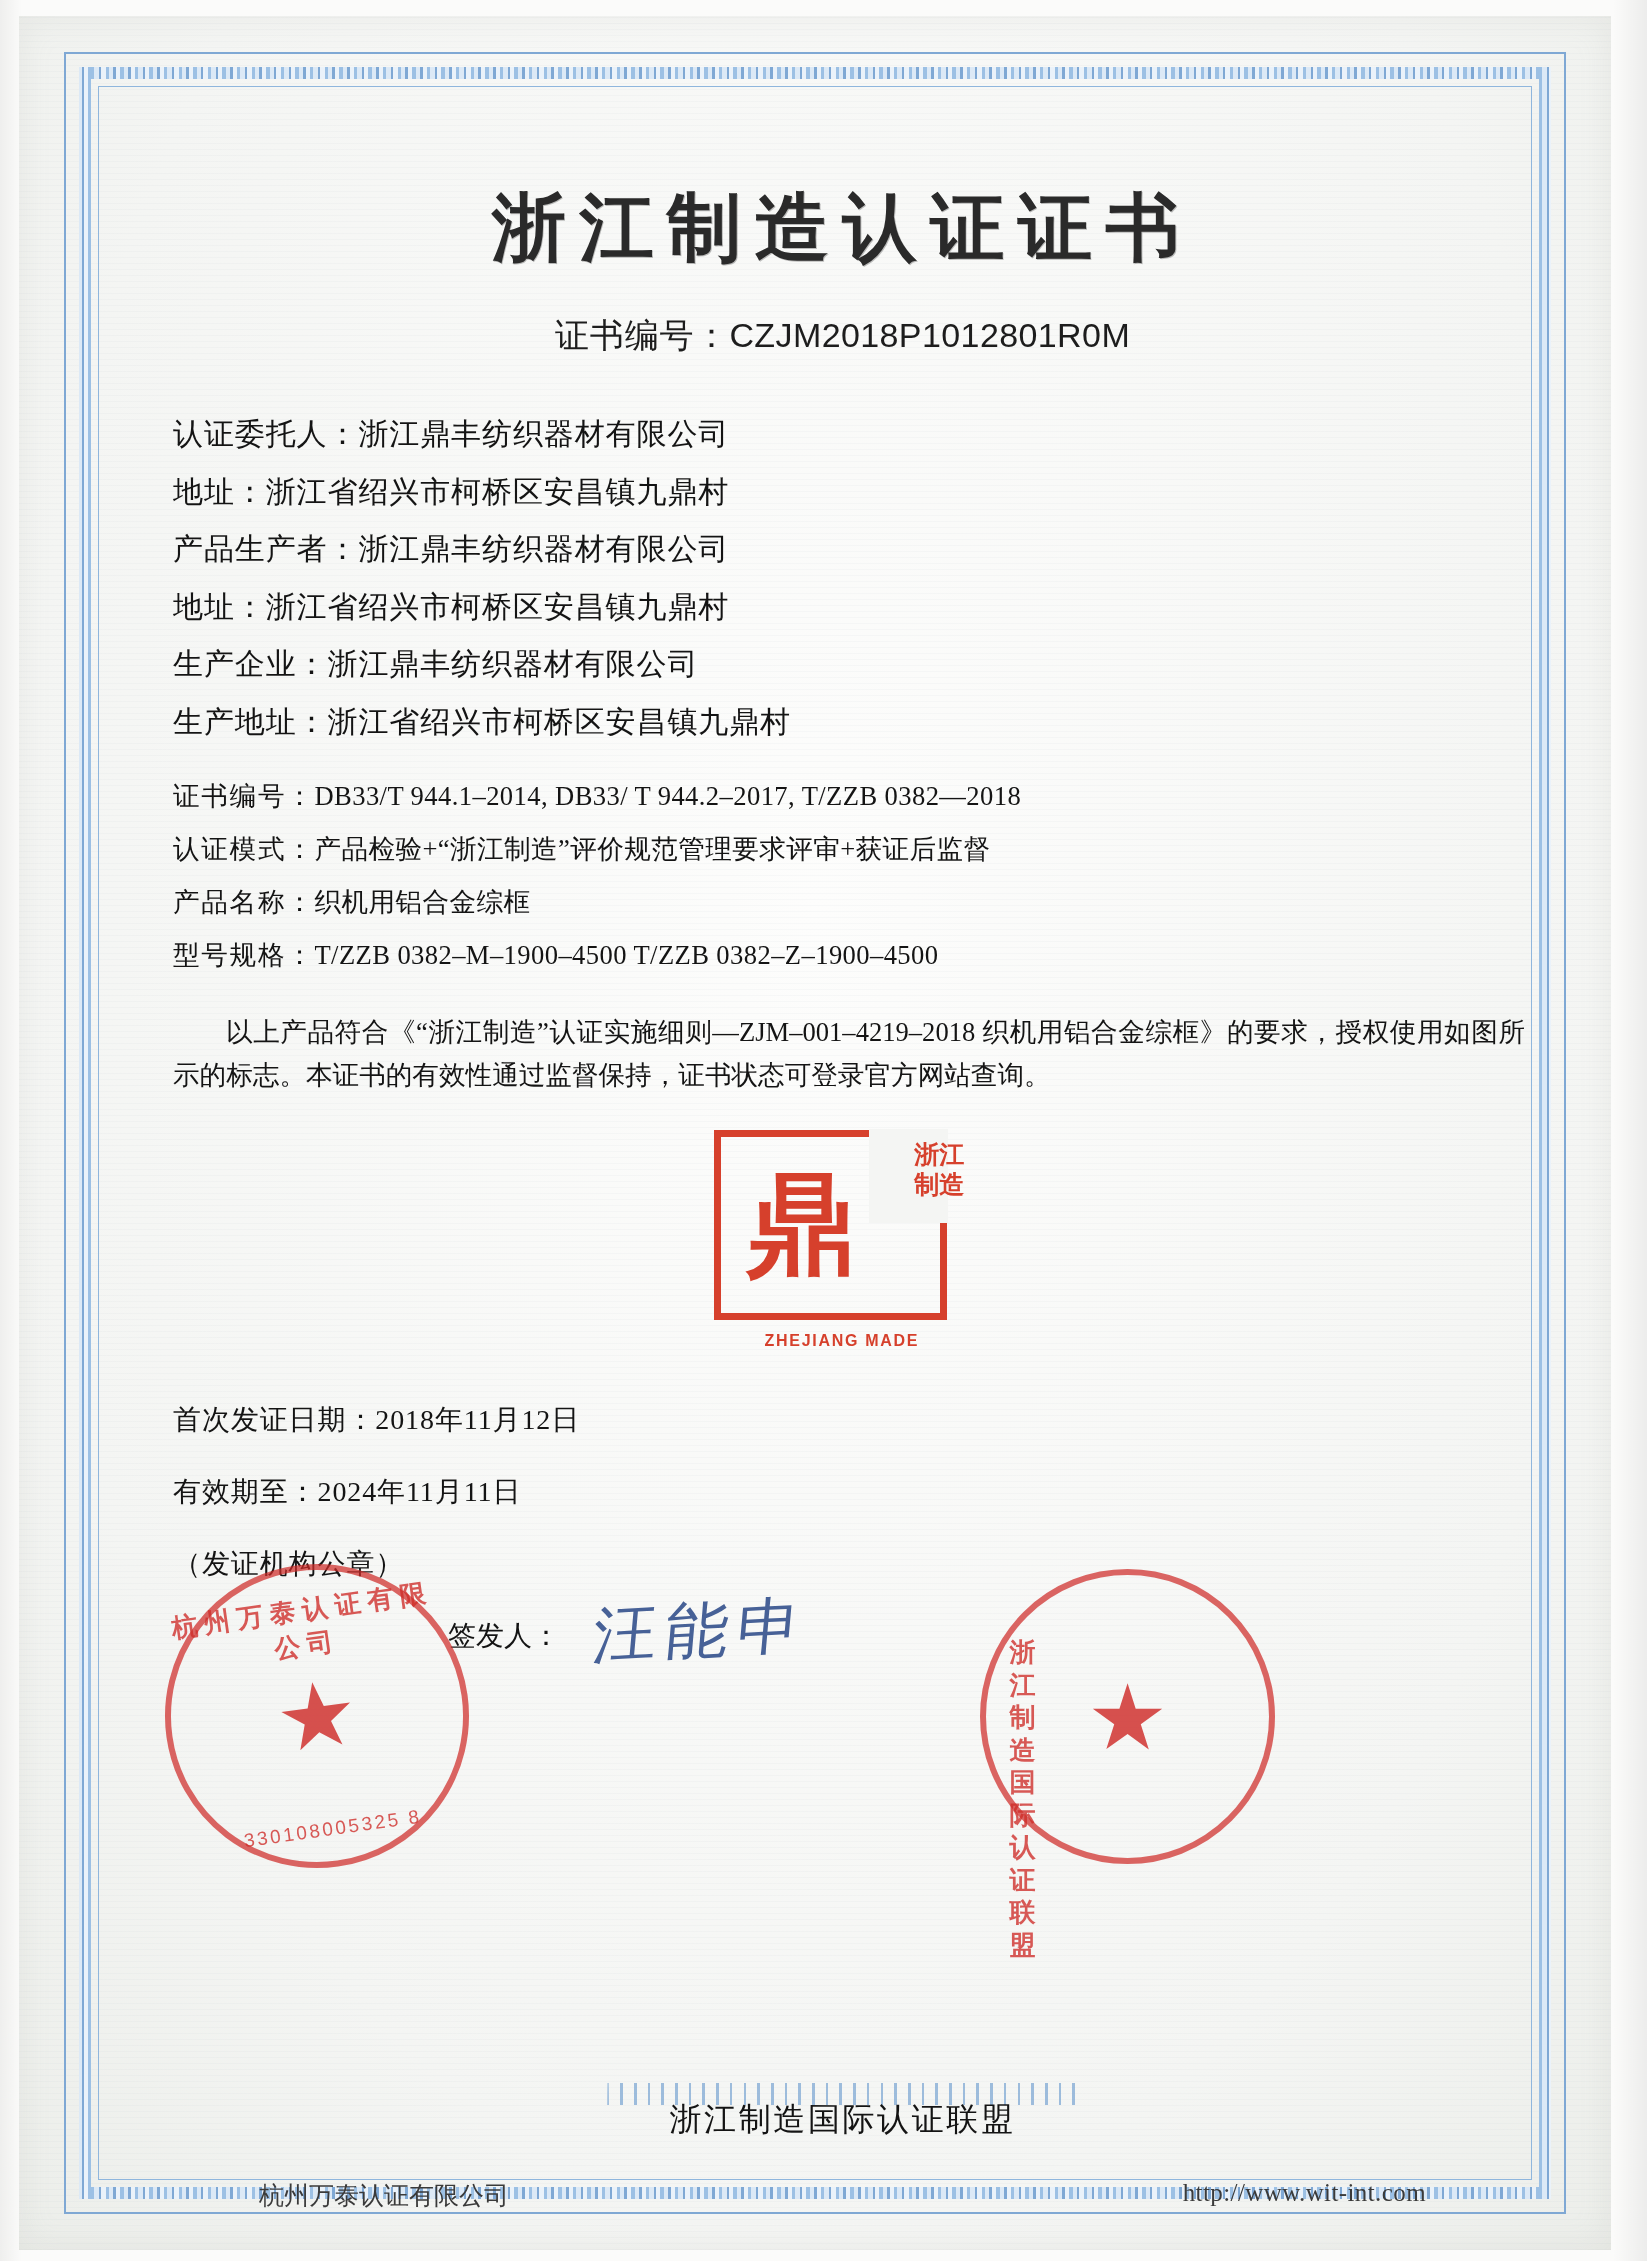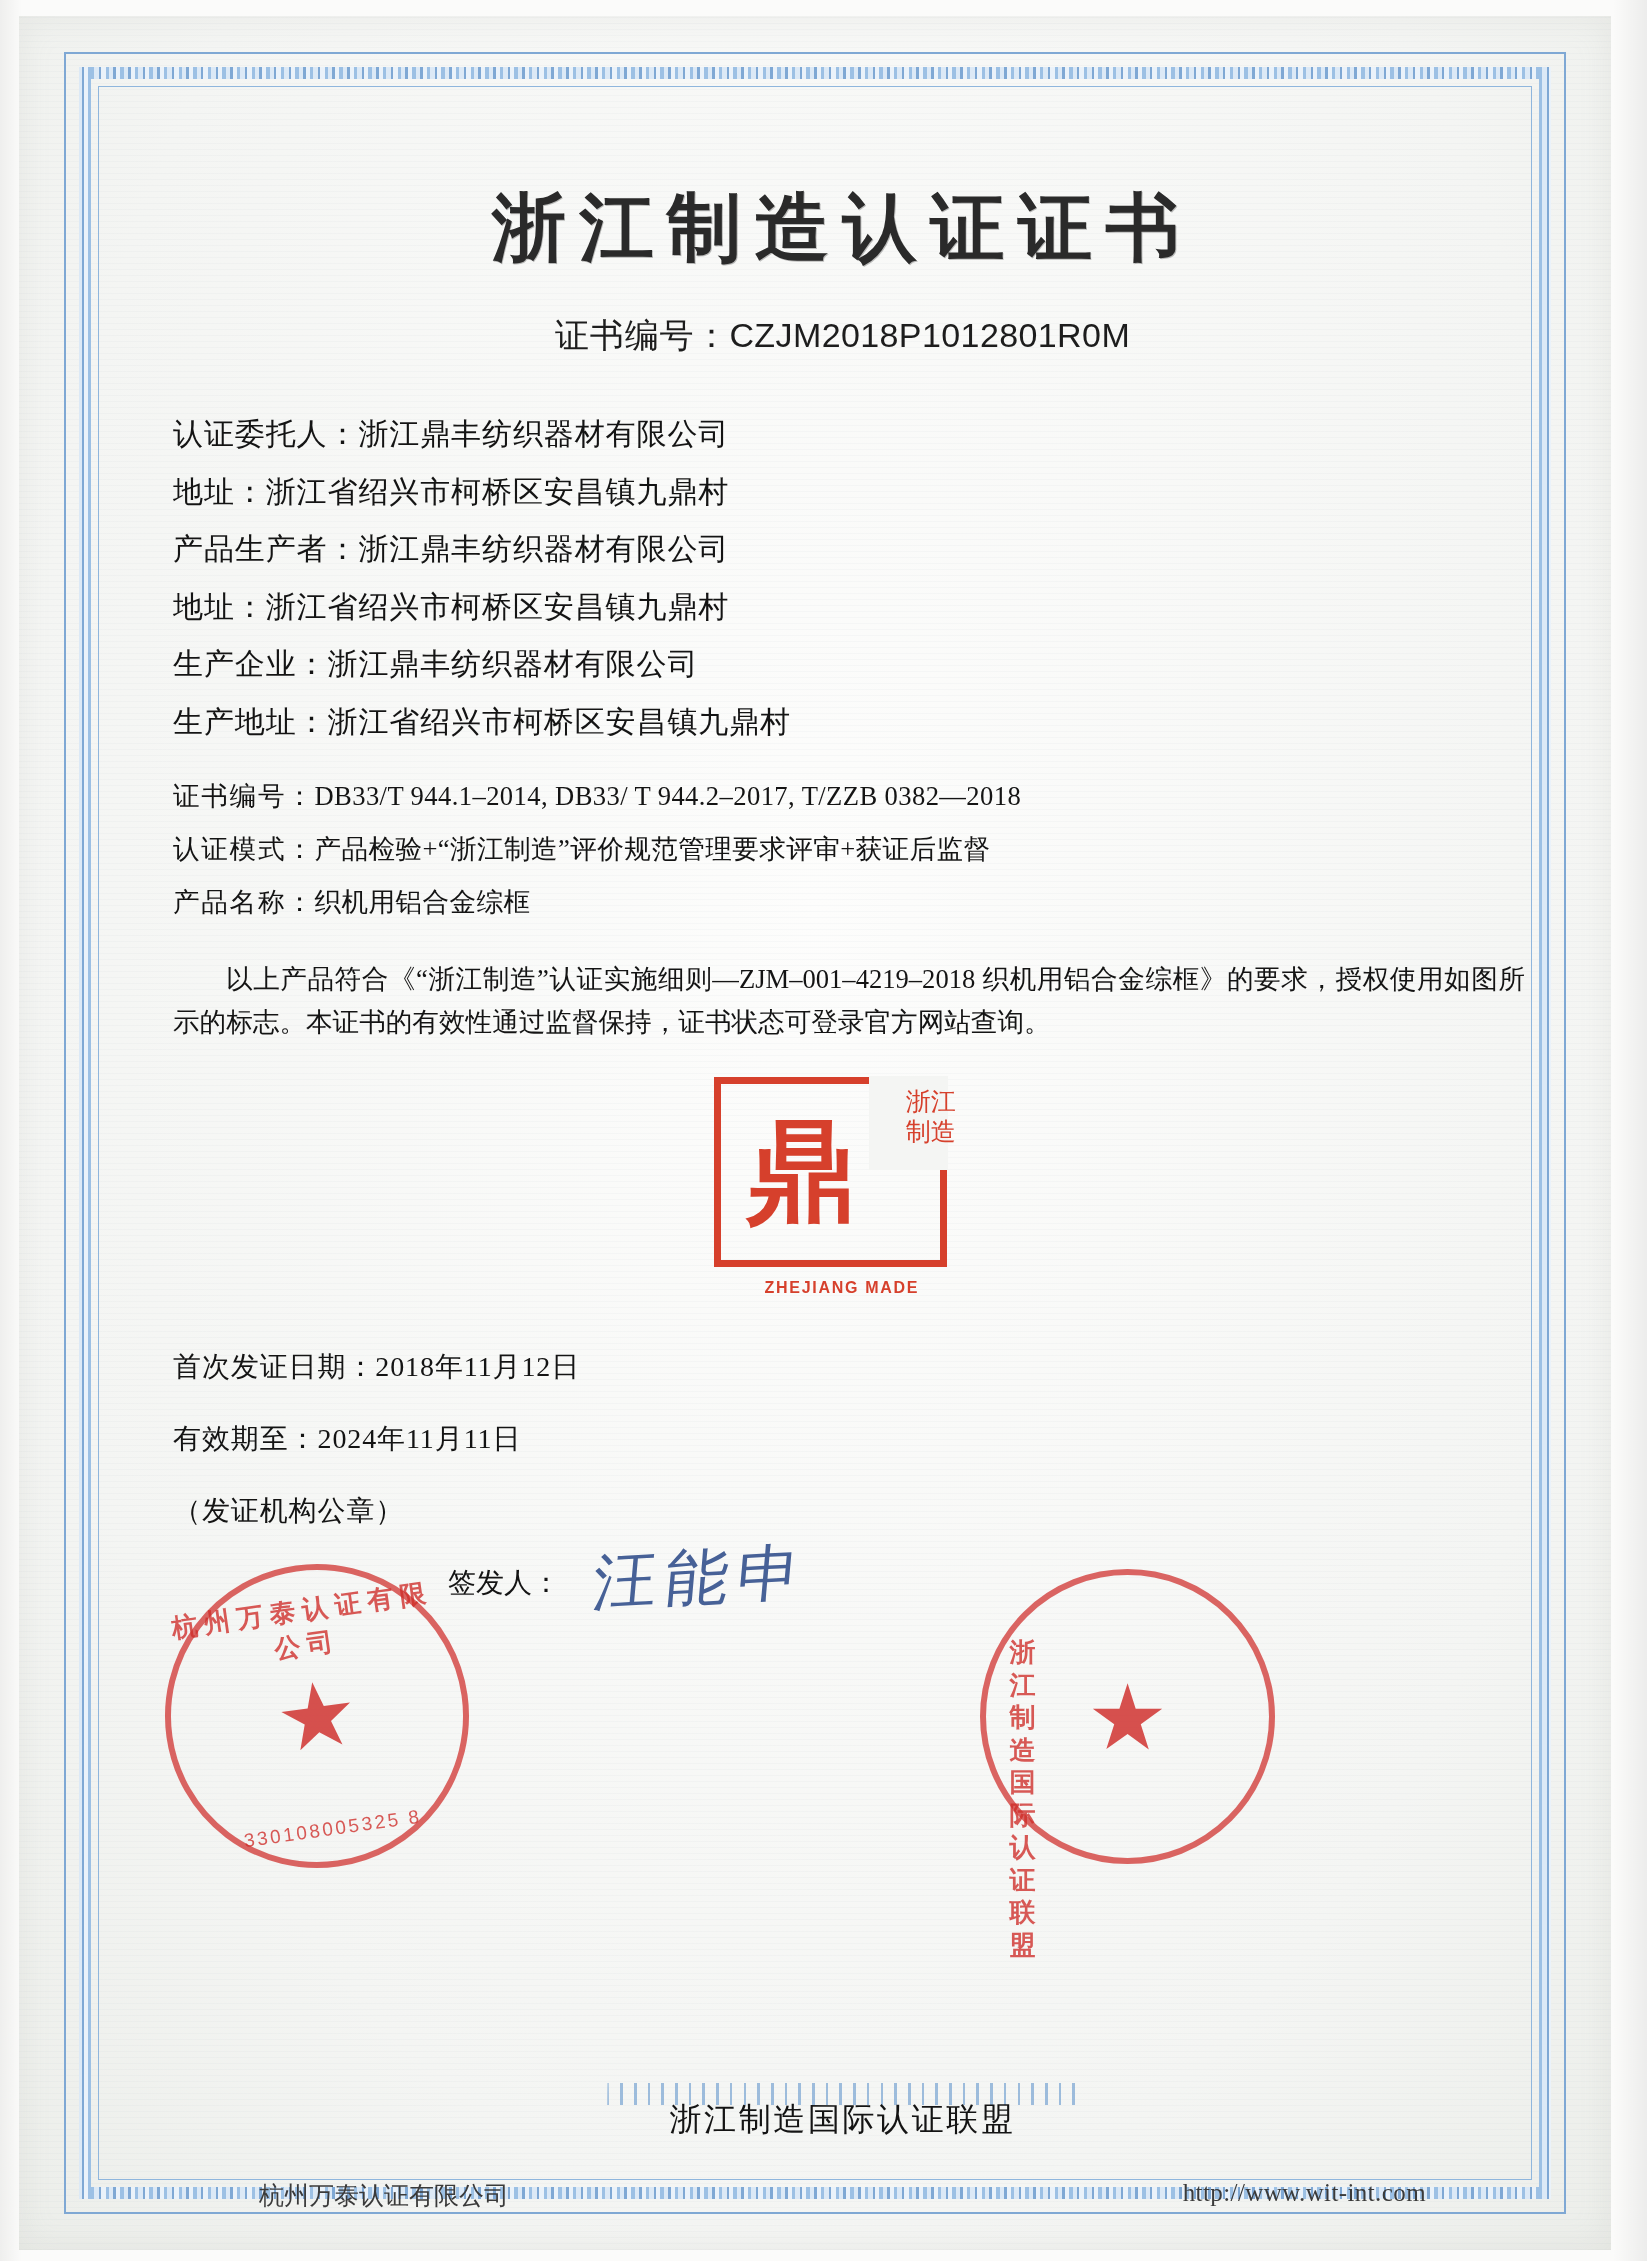--- a/index.html
+++ b/index.html
@@ -182,21 +182,22 @@
     text-align: center;
   }
   .mark-side {
     position: absolute;
     right: -1.7px;
     top: 10.3px;
     width: 67px;
     color: #d6402c;
     font-size: 25px;
     line-height: 1.22;
-    font-weight: normal;
+    font-weight: bold;
+    text-align: center;
   }
   .mark-en {
     position: absolute;
     left: 15.4px;
     bottom: 12px;
     width: 225px;
     text-align: center;
     color: #d6402c;
     font-family: "Liberation Sans", sans-serif;
     font-size: 16px;
@@ -371,20 +372,23 @@
       <div class="specs">
         <div class="spec-row">
           <span class="lbl">证书编号：</span><span>DB33/T 944.1–2014, DB33/ T 944.2–2017, T/ZZB 0382—2018</span>
         </div>
         <div class="spec-row">
           <span class="lbl">认证模式：</span><span>产品检验+“浙江制造”评价规范管理要求评审+获证后监督</span>
         </div>
         <div class="spec-row">
           <span class="lbl">产品名称：</span><span>织机用铝合金综框</span>
         </div>
+        <div class="spec-row">
+          <span class="lbl">型号规格：</span><span>T/ZZB 0382–M–1900–4500  T/ZZB 0382–Z–1900–4500</span>
+        </div>
       </div>
 
       <div class="statement">以上产品符合《“浙江制造”认证实施细则—ZJM–001–4219–2018 织机用铝合金综框》的要求，授权使用如图所示的标志。本证书的有效性通过监督保持，证书状态可登录官方网站查询。</div>
 
       <div class="mark-wrap">
         <div class="mark-box"></div>
         <div class="mark-glyph">鼎</div>
         <div class="mark-side">浙江制造</div>
         <div class="mark-en">ZHEJIANG MADE</div>
       </div>

